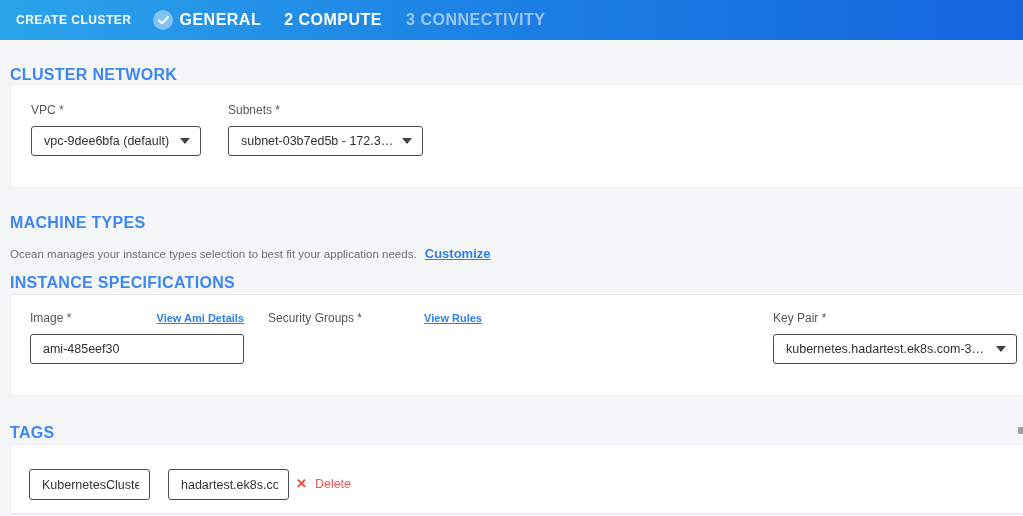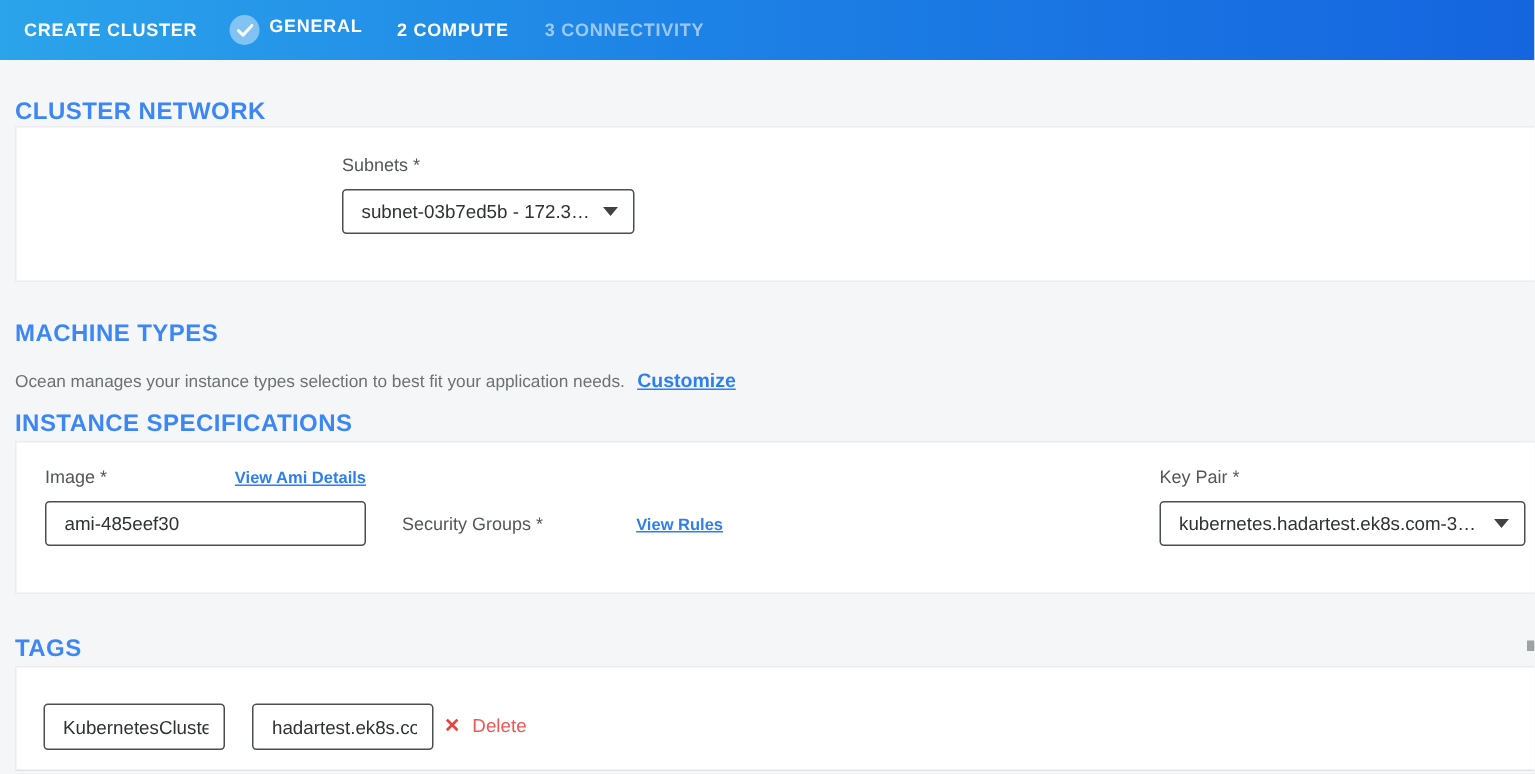--- a/index.html
+++ b/index.html
@@ -15,22 +15,22 @@
   .topbar {
     position: absolute; left: 0; top: 0; width: 1023px; height: 40px;
     background: linear-gradient(90deg, #2ba4eb 0%, #1d82e5 45%, #1565df 100%);
     display: flex; align-items: center;
   }
   .tb-title {
     margin-left: 16px;
     color: #ffffff; font-size: 12px; font-weight: 700; letter-spacing: .5px;
     text-transform: uppercase;
   }
-  .step { display: flex; color: #ffffff;
-    font-size: 12px; font-weight: 700; letter-spacing: .5px; text-transform: uppercase;
+  .step { display: flex; align-items: center; color: #ffffff;
+    font-size: 16px; font-weight: 700; letter-spacing: .5px; text-transform: uppercase;
     cursor: pointer;
   }
   .step.done { margin-left: 22px; }
   .step.current { margin-left: 23px; }
   .step.future { margin-left: 24px; color: rgba(255,255,255,.55); }
   .check-circle {
     width: 20px; height: 20px; border-radius: 50%;
     background: rgba(255,255,255,.42);
     display: inline-flex; align-items: center; justify-content: center;
     margin-right: 6px;
@@ -93,21 +93,21 @@
   input.text-input {
     font-family: "Liberation Sans", sans-serif; outline: none;
   }
 
   
   #fld-vpc     { left: 20px;  top: 18px; width: 170px; }
   #fld-subnets { left: 217px; top: 18px; width: 195px; }
 
   
   #fld-image   { left: 19px;  top: 16px; width: 214px; }
-  #fld-sg      { left: 257px; top: 16px; width: 214px; margin-top: 31px; }
+  #fld-sg      { left: 257px; top: 16px; width: 214px; }
   #fld-profile { left: 513px; top: 16px; width: 223px; }
   #fld-keypair { left: 762px; top: 16px; width: 244px; }
 
   
   #tag-key   { position: absolute; left: 18px;  top: 24px; width: 121px; height: 31px; }
   #tag-value { position: absolute; left: 157px; top: 24px; width: 121px; height: 31px; }
   .delete-btn {
     position: absolute; left: 285px; top: 31px;
     display: flex; align-items: center; cursor: pointer;
     font-size: 12.5px; color: #f15555;
@@ -137,20 +137,27 @@
     <span>GENERAL</span>
   </span>
 
   <span class="step current">2 COMPUTE</span>
   <span class="step future">3 CONNECTIVITY</span>
 </div>
 
 <div class="section-title" id="title-network">CLUSTER NETWORK</div>
 
 <div class="card" id="card-network">
+  <div class="field" id="fld-vpc">
+    <div class="field-label">VPC *</div>
+    <div class="select">
+      <span class="sel-val">vpc-9dee6bfa (default)</span>
+      <span class="caret"></span>
+    </div>
+  </div>
   <div class="field" id="fld-subnets">
     <div class="field-label">Subnets *</div>
     <div class="select">
       <span class="sel-val">subnet-03b7ed5b - 172.31.0.0/20 ...</span>
       <span class="caret"></span>
     </div>
   </div>
 </div>
 
 <div class="section-title" id="title-machine">MACHINE TYPES</div>

